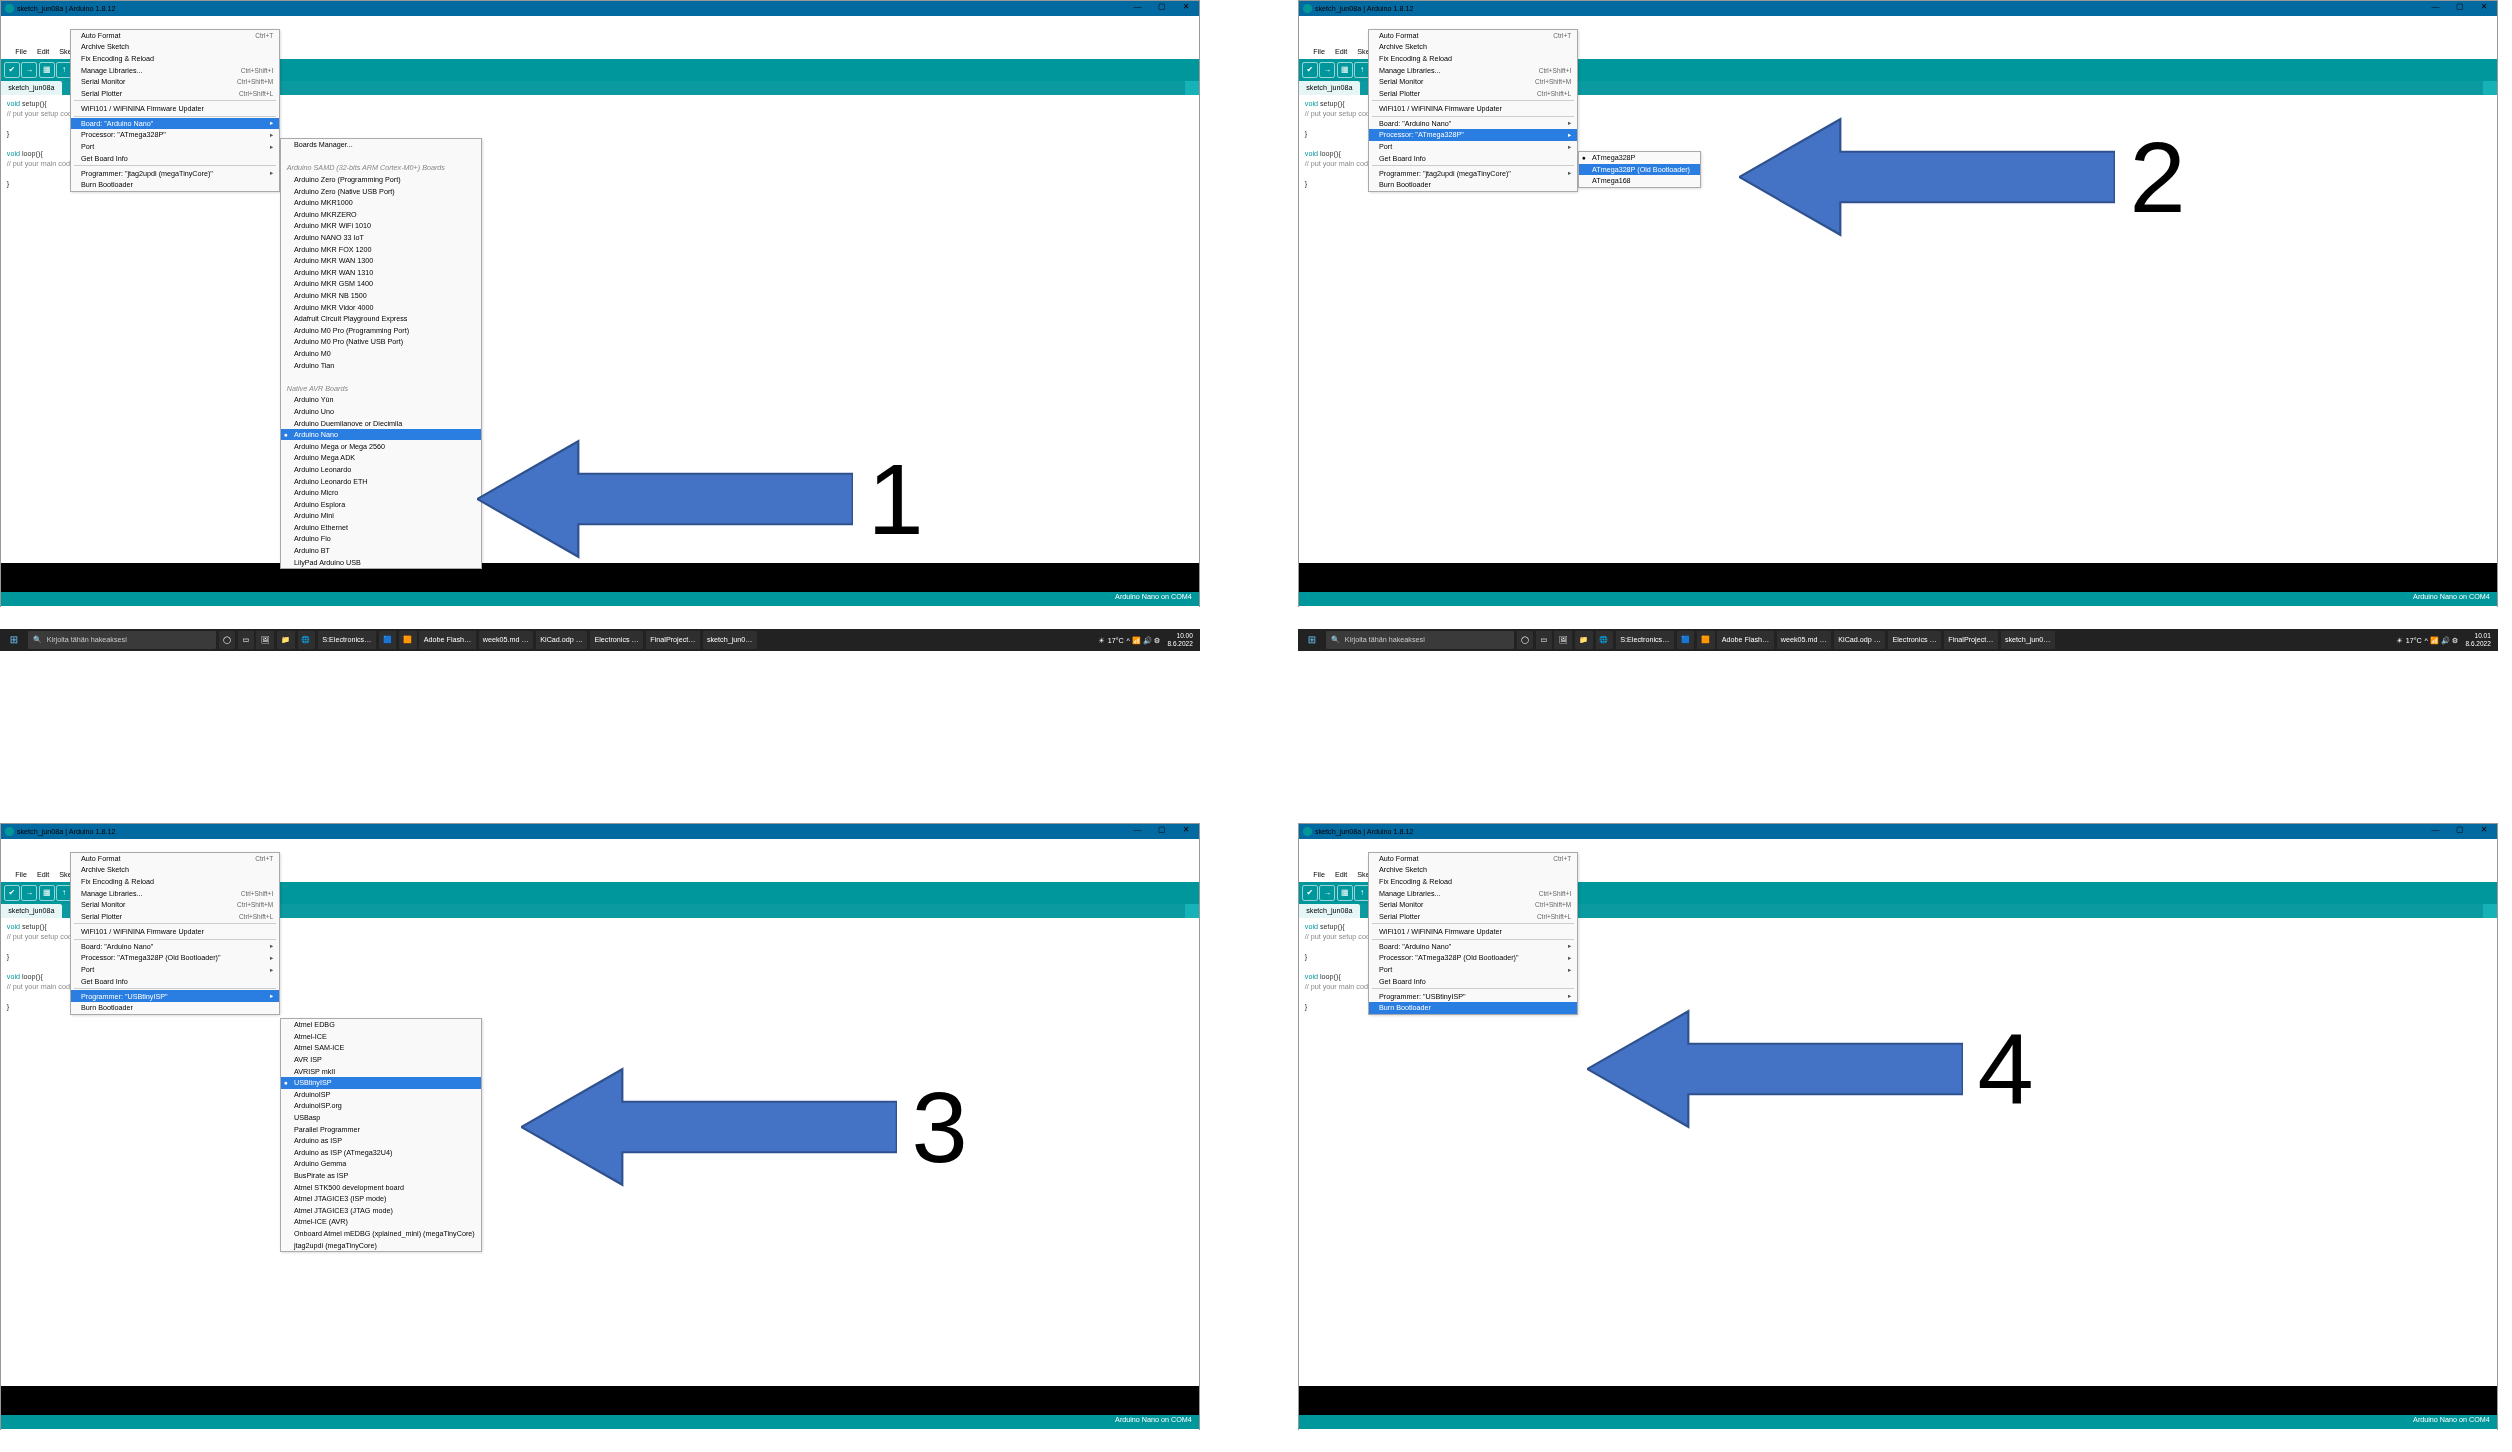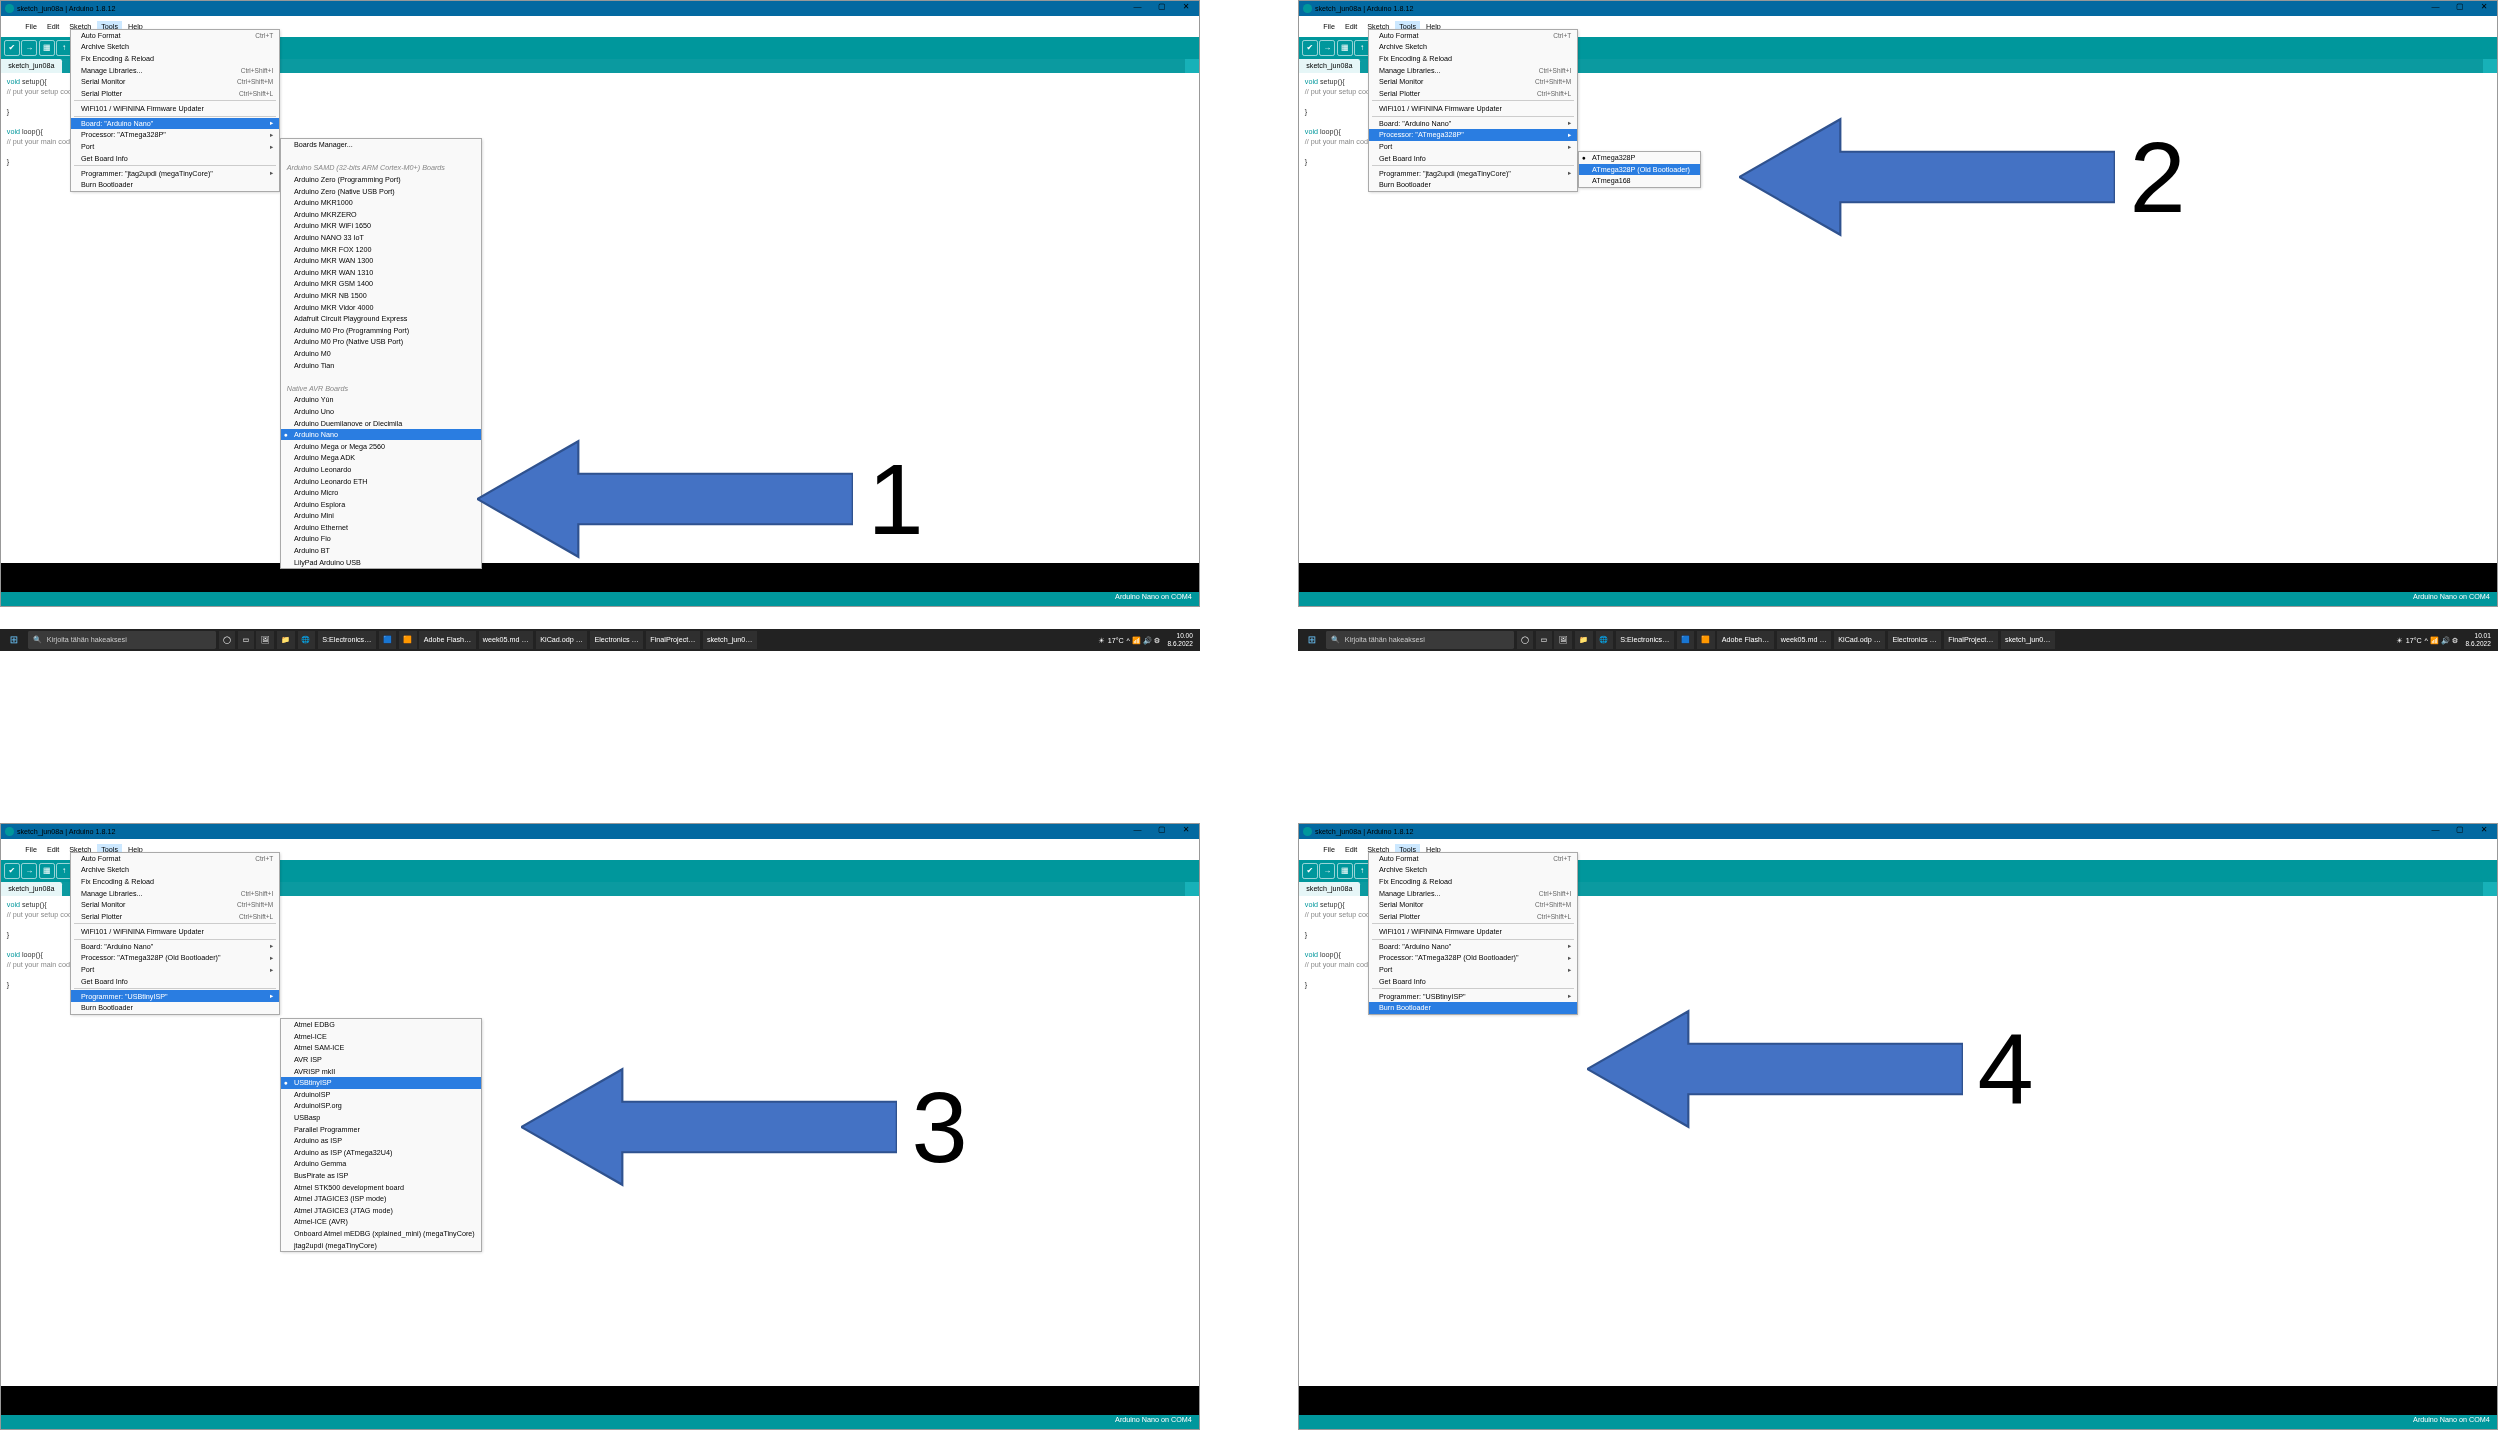--- a/index.html
+++ b/index.html
@@ -8,21 +8,21 @@
   .q1 { left: 0; top: 0; }
   .q2 { left: 1298px; top: 0; }
   .q3 { left: 0; top: 823px; }
   .q4 { left: 1298px; top: 823px; }
 
   .win { position: relative; width: 1200px; height: 607px; background: #fff; border: 0.7px solid #999; }
   .titlebar { height: 14.5px; background: #0369a1; display: flex; align-items: center; font-size: 7.2px; padding-left: 4.3px; }
   .titlebar .t-icon { width: 8.7px; height: 8.7px; background: #00979c; border-radius: 50%; margin-right: 2.9px; }
   .win-ctrl { position: absolute; right: 2.9px; top: 1.4px; display: flex; gap: 4.3px; font-size: 8px; }
   .win-ctrl span { width: 20px; text-align: center; cursor: pointer; }
-  .menubar { height: 21px; background: #fff; display: flex; font-size: 7.2px; align-items: center; padding-left: 20px; gap: 1.4px; }
+  .menubar { height: 15px; background: #fff; display: flex; font-size: 7.2px; align-items: center; padding-left: 10px; gap: 1.4px; margin-top: 28px; }
   .menubar .m { padding: 0.7px 4.3px; }
   .menubar .m.hi { background: #cce8ff; }
   .toolbar { height: 22px; background: #00979c; display: flex; align-items: center; padding: 0 2.9px; gap: 1.4px; }
   .toolbar .tb { width: 16px; height: 16px; border: 0.7px solid rgba(255,255,255,.6); border-radius: 2.2px; display:flex; align-items:center; justify-content:center; color:#fff; font-size:8px; }
   .tabbar { height: 14.5px; background: #0b9aa0; display:flex; }
   .tabbar .tab { background: #e6f6f7; height:14.5px; font-size:7.2px; padding:2.2px 7.2px; border-top-right-radius:2.2px; }
   .tabbar .right-sq { margin-left:auto; width:14.5px; height:14.5px; background:#17b1b8; }
   .code { background:#fff; font-family: Consolas, monospace; font-size:7.2px; padding:4.3px 5.8px; color:#333; line-height:10px; position:relative; height:calc(100% - 78px);}
   .code .kw { color:#00979c; }
   .code .cm { color:#888; }
@@ -161,21 +161,21 @@
     </div>
 
     <div class="submenu" style="left:279px; top:137px;" id="boards-sub">
         <div class="row">Boards Manager...</div>
         <div class="row sep"></div>
         <div class="hdr">Arduino SAMD (32-bits ARM Cortex-M0+) Boards</div>
         <div class="row">Arduino Zero (Programming Port)</div>
         <div class="row">Arduino Zero (Native USB Port)</div>
         <div class="row">Arduino MKR1000</div>
         <div class="row">Arduino MKRZERO</div>
-        <div class="row">Arduino MKR WiFi 1650</div>
+        <div class="row">Arduino MKR WiFi 1010</div>
         <div class="row">Arduino NANO 33 IoT</div>
         <div class="row">Arduino MKR FOX 1200</div>
         <div class="row">Arduino MKR WAN 1300</div>
         <div class="row">Arduino MKR WAN 1310</div>
         <div class="row">Arduino MKR GSM 1400</div>
         <div class="row">Arduino MKR NB 1500</div>
         <div class="row">Arduino MKR Vidor 4000</div>
         <div class="row">Adafruit Circuit Playground Express</div>
         <div class="row">Arduino M0 Pro (Programming Port)</div>
         <div class="row">Arduino M0 Pro (Native USB Port)</div>

